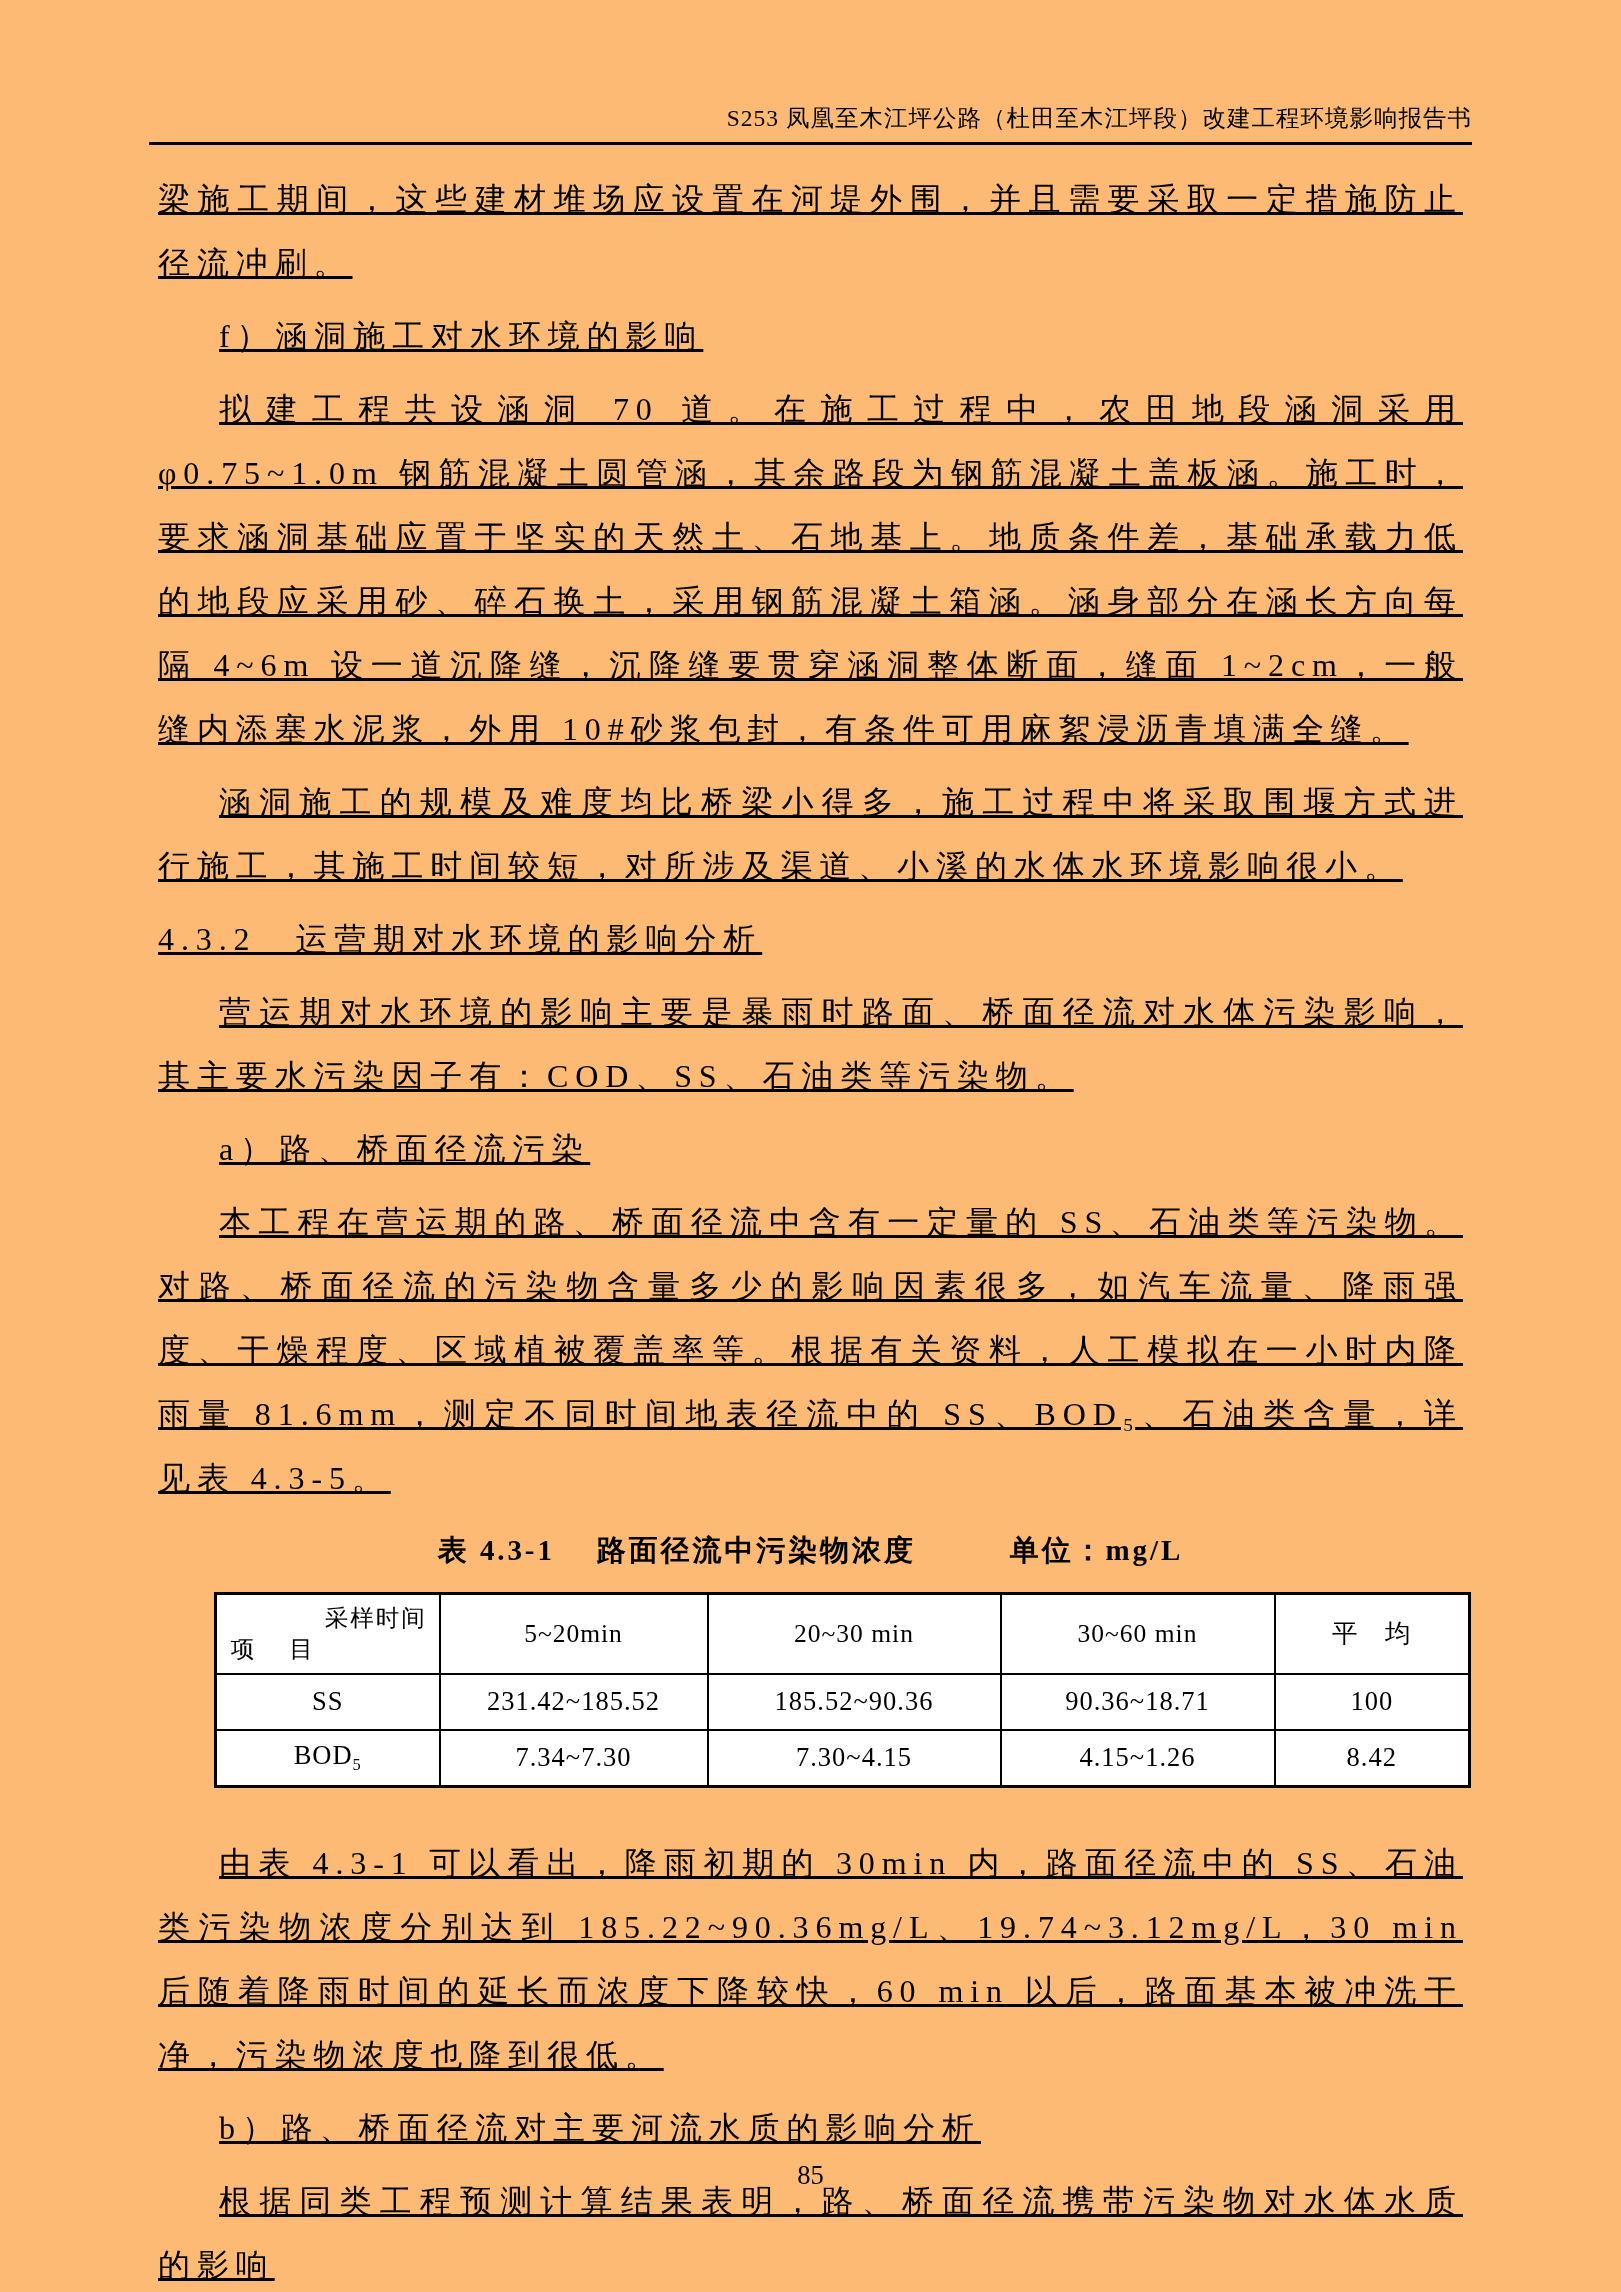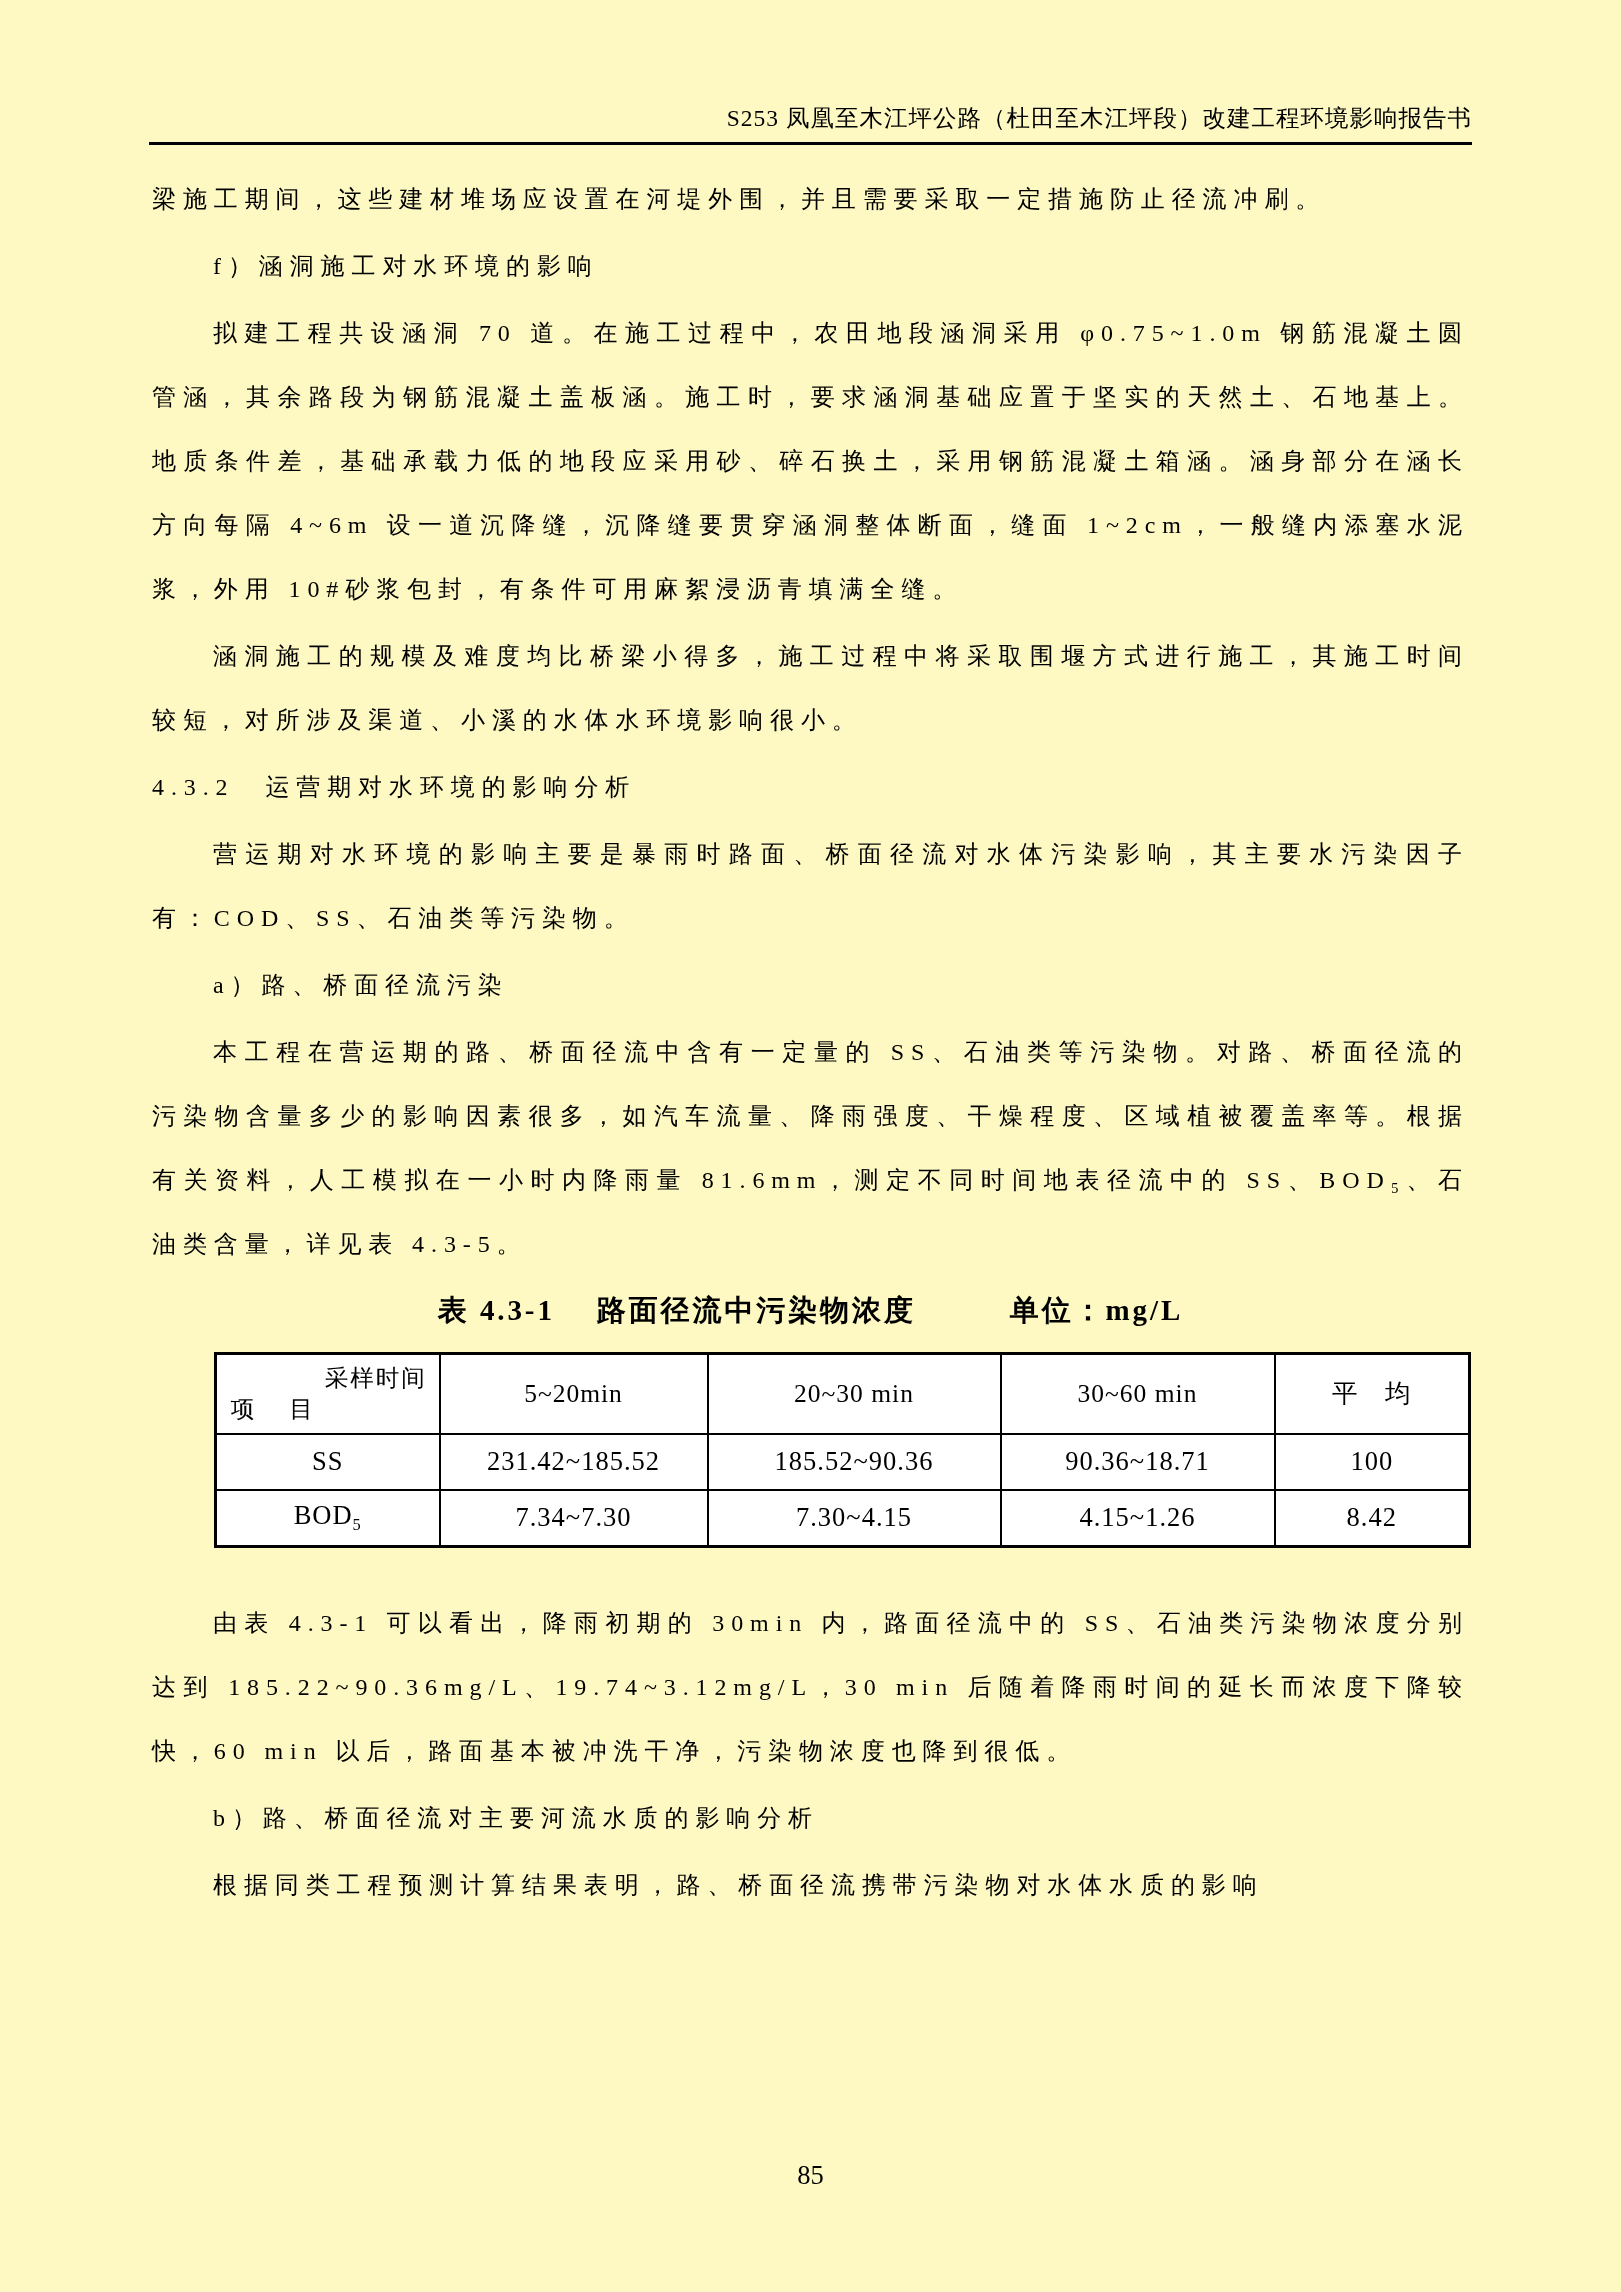--- a/index.html
+++ b/index.html
@@ -1,42 +1,43 @@
 <!DOCTYPE html>
 <html><head>
 <meta charset="utf-8">
 <style>
   html, body { margin: 0; padding: 0; background: #9c9c9c; }
   .page {
     position: relative;
     width: 1621px;
     height: 2293px;
     margin: 0 auto;
-    background: #fef9c3;
+    background: #fdba74;
     box-sizing: border-box;
     padding: 104px 149px 0 149px;
     font-family: "Liberation Serif", "DejaVu Serif", serif;
     color: #000;
     overflow: hidden;
   }
   .header-text {
     text-align: right;
     font-size: 23.5px;
     letter-spacing: 1px;
     padding-bottom: 8.8px;
     border-bottom: 3.9px solid #000;
     line-height: 1.25;
   }
   .content { margin-top: 21.6px; }
   .content p {
-    margin: 3px;
-    font-size: 24px;
+    margin: 9px;
+    font-size: 32px;
     line-height: 64px;
     text-align: justify;
     letter-spacing: 6.9px;
+    text-decoration: underline;
   }
   .ind { text-indent: 61px; }
   .after-table { margin-top: 43px !important; }
   sub { font-size: 0.62em; }
 
   .caption {
     display: flex;
     justify-content: center;
     align-items: baseline;
     font-size: 29px;

